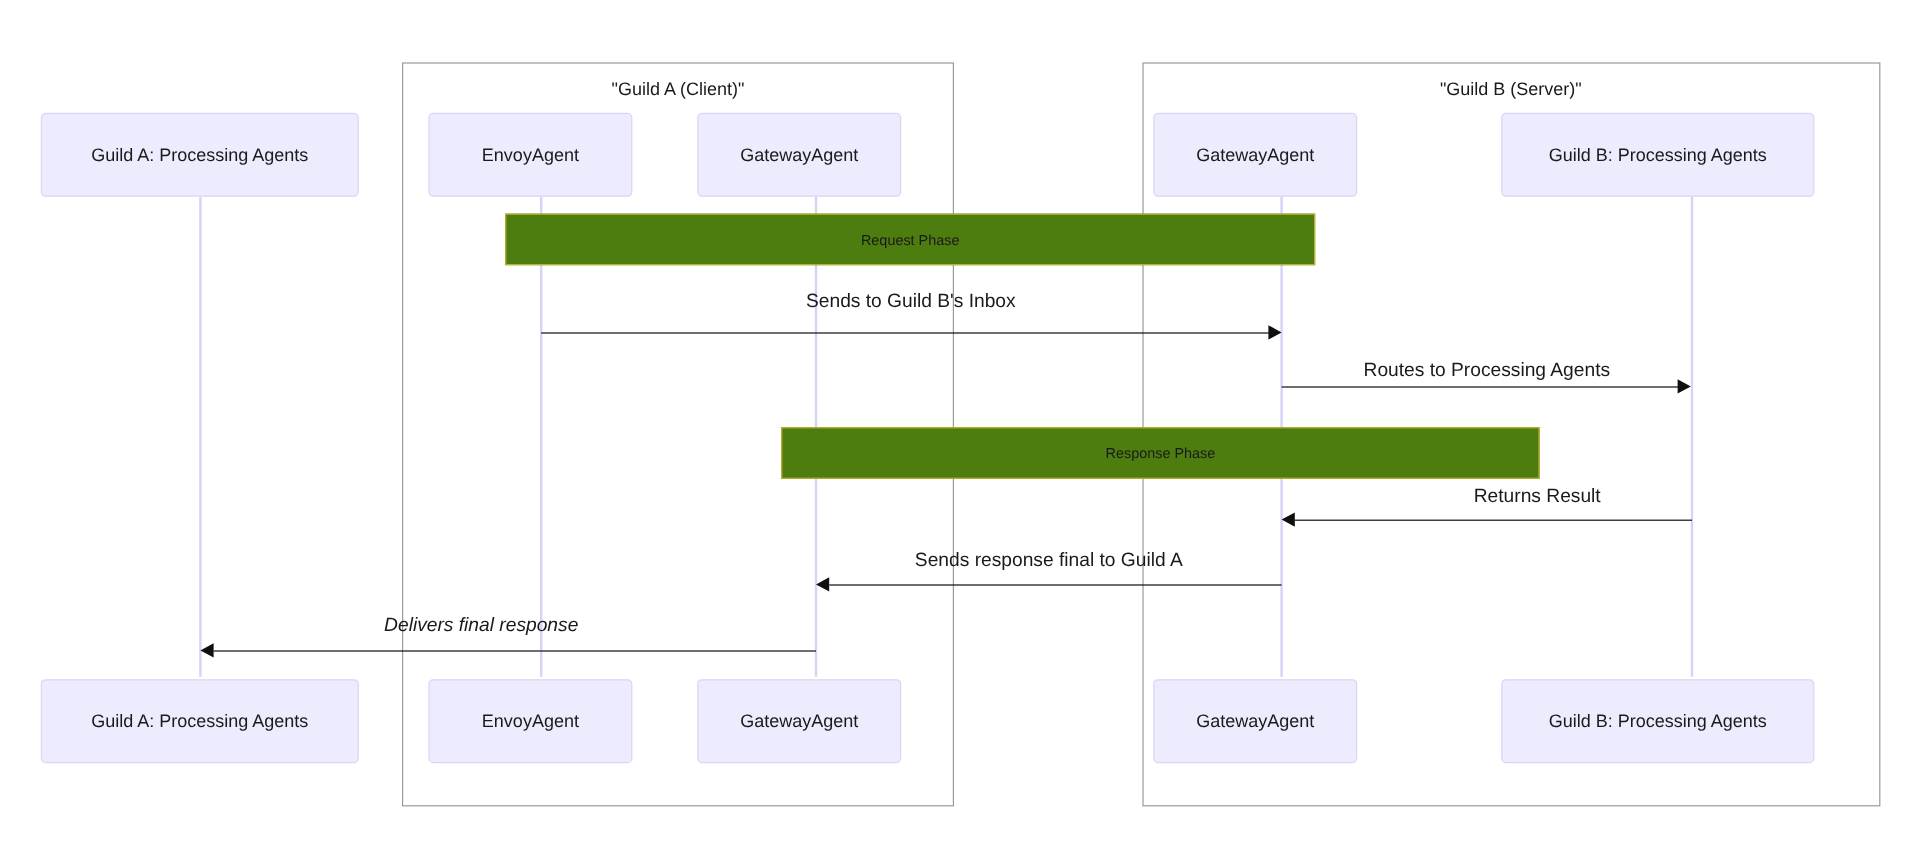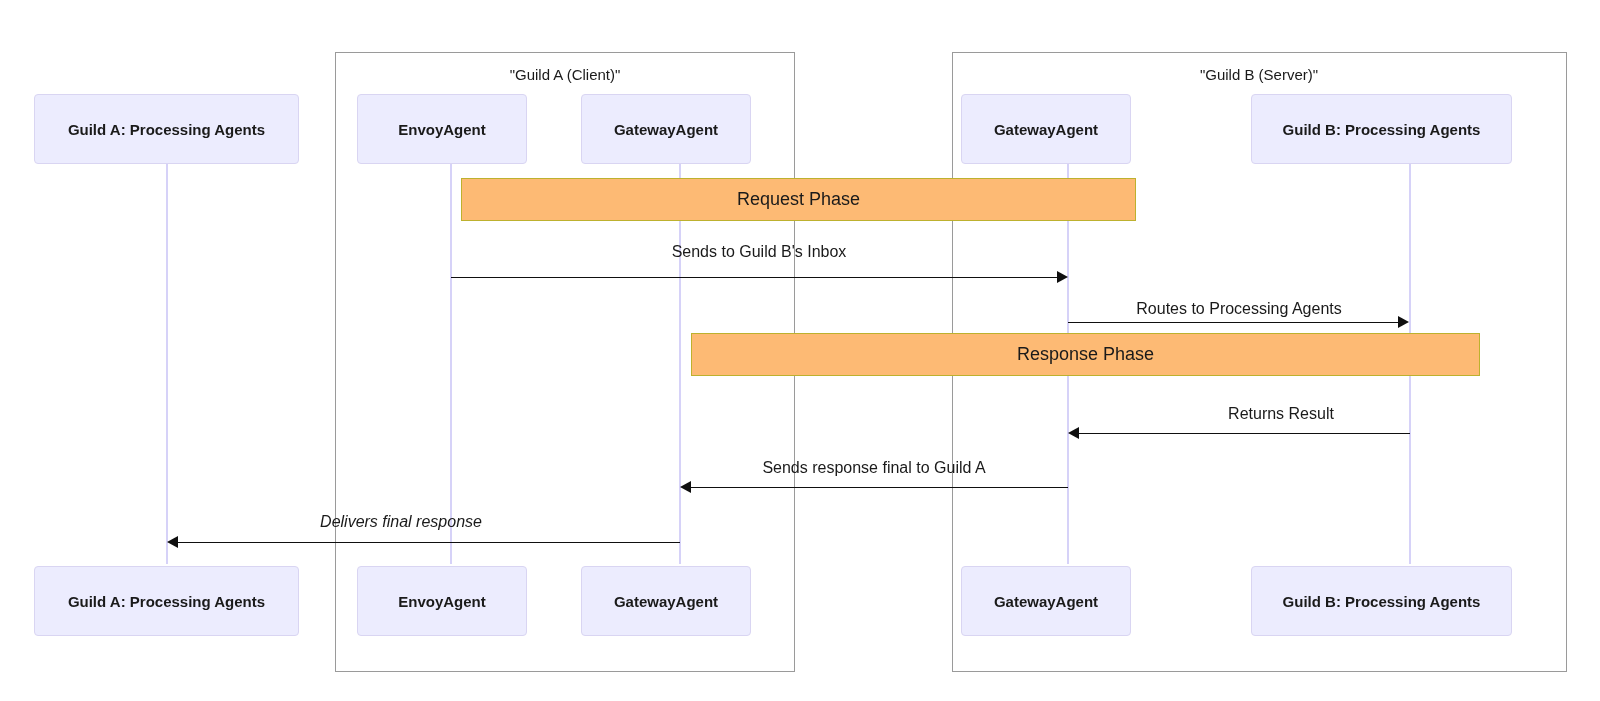--- a/index.html
+++ b/index.html
@@ -42,34 +42,32 @@
     border: 1px solid #d9d5f2;
     border-radius: 4px;
     box-sizing: border-box;
     display: flex;
     align-items: center;
     justify-content: center;
     font-size: 15px;
     color: #1a1a1a;
     text-align: center;
     white-space: nowrap;
-    font-weight: bold;
   }
   .phase-bar {
     position: absolute;
-    background: #fdba74;
+    background: #4d7c0f;
     border: 1.5px solid #bdb12e;
     box-sizing: border-box;
     display: flex;
     align-items: center;
     justify-content: center;
-    font-size: 18px;
+    font-size: 12px;
     color: #1a1a1a;
     white-space: nowrap;
-    margin-left: 40px;
   }
   .msg-line {
     position: absolute;
     height: 0;
     border-top: 1.6px solid #0f0f0f;
   }
   .arrow-head {
     position: absolute;
     width: 0;
     height: 0;
@@ -135,21 +133,21 @@
   <div class="actor-box" style="left:961px; top:566px; width:170px; height:70px;">
     <span>GatewayAgent</span>
   </div>
   <div class="actor-box" style="left:1251px; top:566px; width:261px; height:70px;">
     <span>Guild B: Processing Agents</span>
   </div>
 
   <div class="phase-bar" style="left:421px; top:178px; width:675px; height:43px;">
     <span>Request Phase</span>
   </div>
-  <div class="phase-bar" style="left:651px; top:333px; width:789px; height:43px;">
+  <div class="phase-bar" style="left:651px; top:356px; width:632px; height:43px;">
     <span>Response Phase</span>
   </div>
 
   <div class="msg-label" style="left:759px; top:243px;">Sends to Guild B's Inbox</div>
   <div class="msg-line" style="left:451px; top:277px; width:607px;"></div>
   <div class="arrow-head right" style="left:1057px; top:271px;"></div>
 
   <div class="msg-label" style="left:1239px; top:300px;">Routes to Processing Agents</div>
   <div class="msg-line" style="left:1068px; top:322px; width:331px;"></div>
   <div class="arrow-head right" style="left:1398px; top:316px;"></div>

